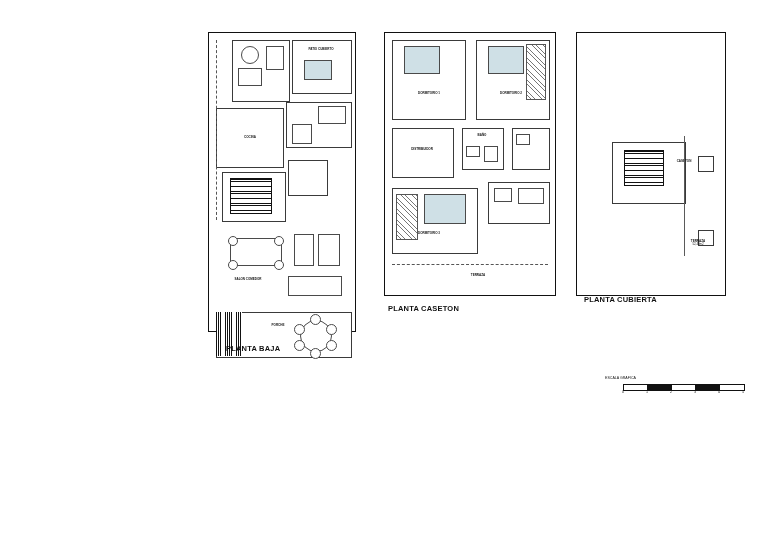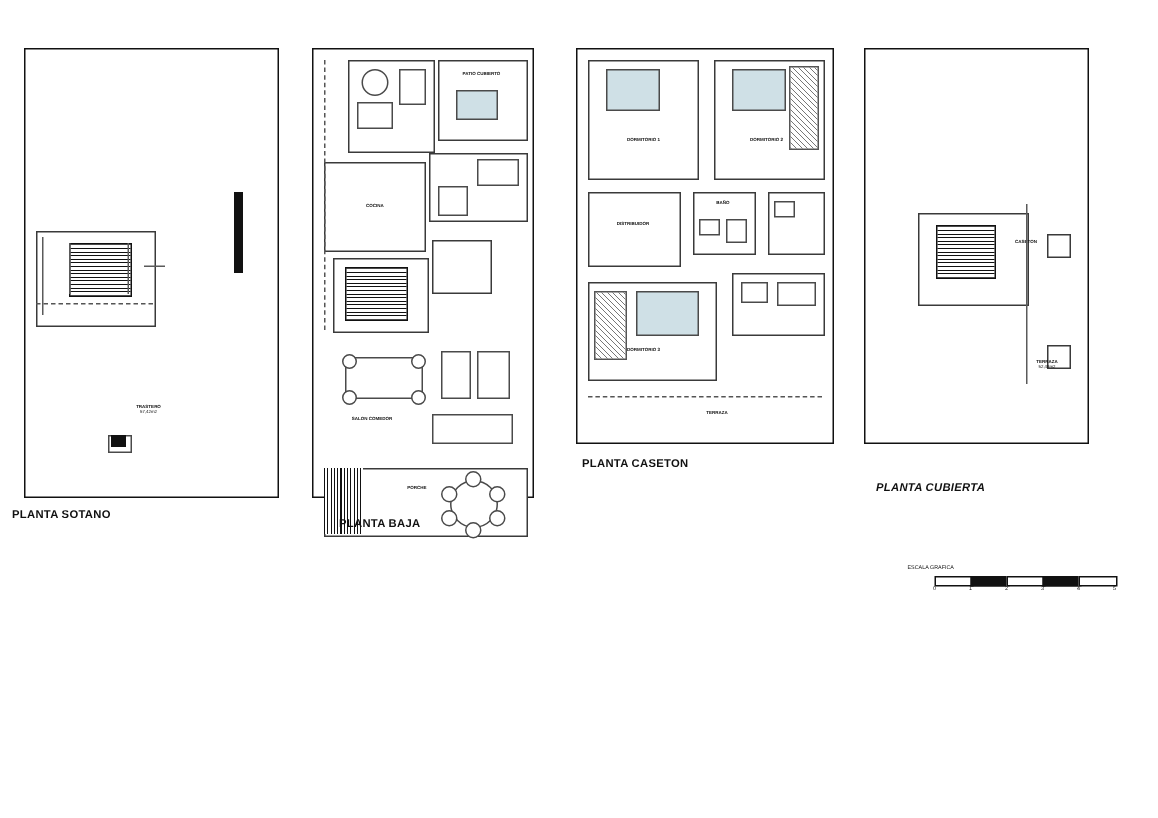--- a/index.html
+++ b/index.html
@@ -30,35 +30,20 @@
 
   .scalebar{position:absolute;left:605px;top:380px;width:148px;height:14px;}
   .sbseg{position:absolute;top:4px;height:5px;border:.7px solid #111;}
   .sbtxt{position:absolute;font-size:3.6px;color:#111;}
 </style>
 </head>
 <body>
 
 <div class="sheet">
 
-  <div class="plan" style="left:16px;top:32px;width:170px;height:300px;">
-    <div class="outer"></div>
-    <div class="wall" style="left:140px;top:96px;width:6px;height:54px;"></div>
-    <div class="room" style="left:8px;top:122px;width:78px;height:62px;"></div>
-    <div class="stair" style="left:30px;top:130px;width:40px;height:34px;"></div>
-    <div class="thin" style="left:30px;top:130px;width:.8px;height:34px;"></div>
-    <div class="thin" style="left:69px;top:130px;width:.8px;height:34px;"></div>
-    <div class="dash" style="left:8px;top:170px;width:78px;"></div>
-    <div class="rlbl" style="left:48px;top:238px;width:70px;"><b>TRASTERO</b><br><span>57,42m2</span></div>
-    <div class="thin" style="left:80px;top:145px;width:14px;height:.8px;"></div>
-    <div class="thin" style="left:12px;top:126px;width:.8px;height:52px;"></div>
-    <div class="furn" style="left:56px;top:258px;width:14px;height:10px;"></div>
-    <div class="wall" style="left:58px;top:258px;width:10px;height:8px;"></div>
-    <div class="label" style="left:-8px;top:306px;">PLANTA SOTANO</div>
-  </div>
 
   <div class="plan" style="left:208px;top:32px;width:148px;height:300px;">
     <div class="outer" style="border-width:1.4px;"></div>
 
     <div class="room" style="left:24px;top:8px;width:56px;height:60px;"></div>
     <div class="furn" style="left:30px;top:36px;width:22px;height:16px;"></div>
     <div class="circ" style="left:33px;top:14px;width:16px;height:16px;"></div>
     <div class="furn" style="left:58px;top:14px;width:16px;height:22px;"></div>
 
     <div class="room" style="left:84px;top:8px;width:58px;height:52px;"></div>
@@ -142,21 +127,21 @@
 
   <div class="plan" style="left:576px;top:32px;width:150px;height:264px;">
     <div class="outer"></div>
     <div class="room" style="left:36px;top:110px;width:72px;height:60px;"></div>
     <div class="stair" style="left:48px;top:118px;width:38px;height:34px;"></div>
     <div class="rlbl" style="left:88px;top:128px;width:40px;"><b>CASETON</b></div>
     <div class="room" style="left:122px;top:124px;width:14px;height:14px;"></div>
     <div class="room" style="left:122px;top:198px;width:14px;height:14px;"></div>
     <div class="thin" style="left:108px;top:104px;width:.8px;height:120px;"></div>
     <div class="rlbl" style="left:92px;top:208px;width:60px;"><b>TERRAZA</b><br><span>52,48m2</span></div>
-    <div class="label" style="left:8px;top:288px;font-style:italic;">PLANTA CUBIERTA</div>
+    <div class="label" style="left:8px;top:263px;">PLANTA CUBIERTA</div>
   </div>
 
   <div class="scalebar">
     <div class="sbtxt" style="left:0;top:-4px;">ESCALA GRAFICA</div>
     <div class="sbseg" style="left:18px;width:24px;background:#fff;"></div>
     <div class="sbseg" style="left:42px;width:24px;background:#111;"></div>
     <div class="sbseg" style="left:66px;width:24px;background:#fff;"></div>
     <div class="sbseg" style="left:90px;width:24px;background:#111;"></div>
     <div class="sbseg" style="left:114px;width:24px;background:#fff;"></div>
     <div class="sbtxt" style="left:17px;top:10px;">0</div>

